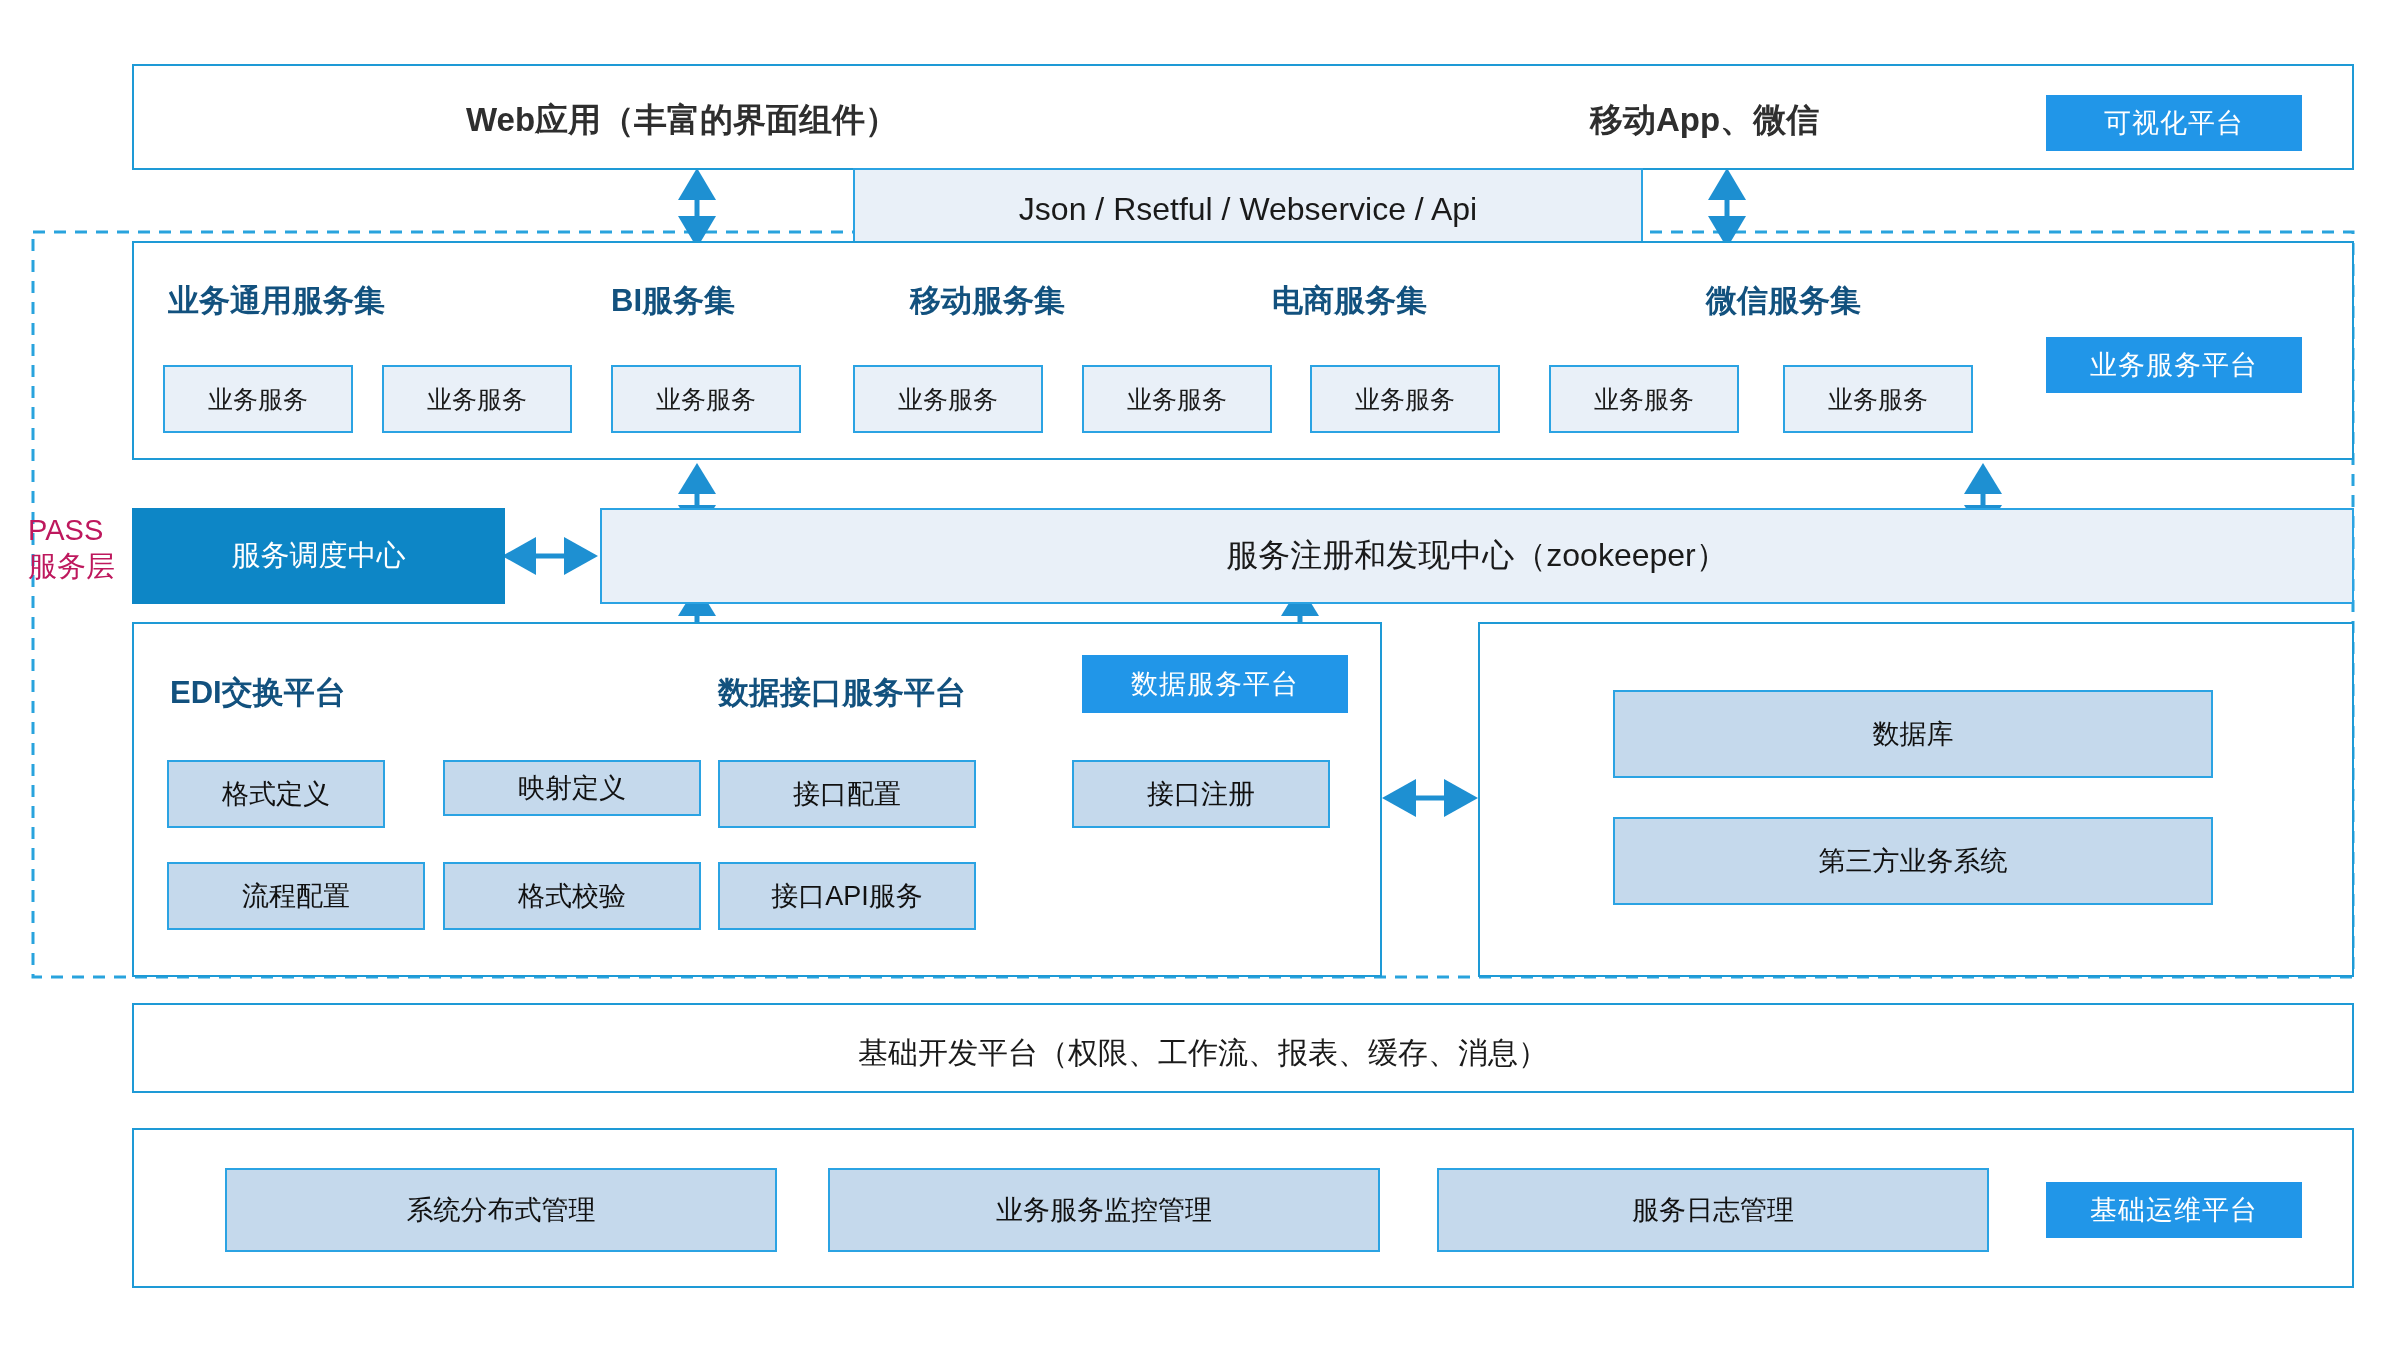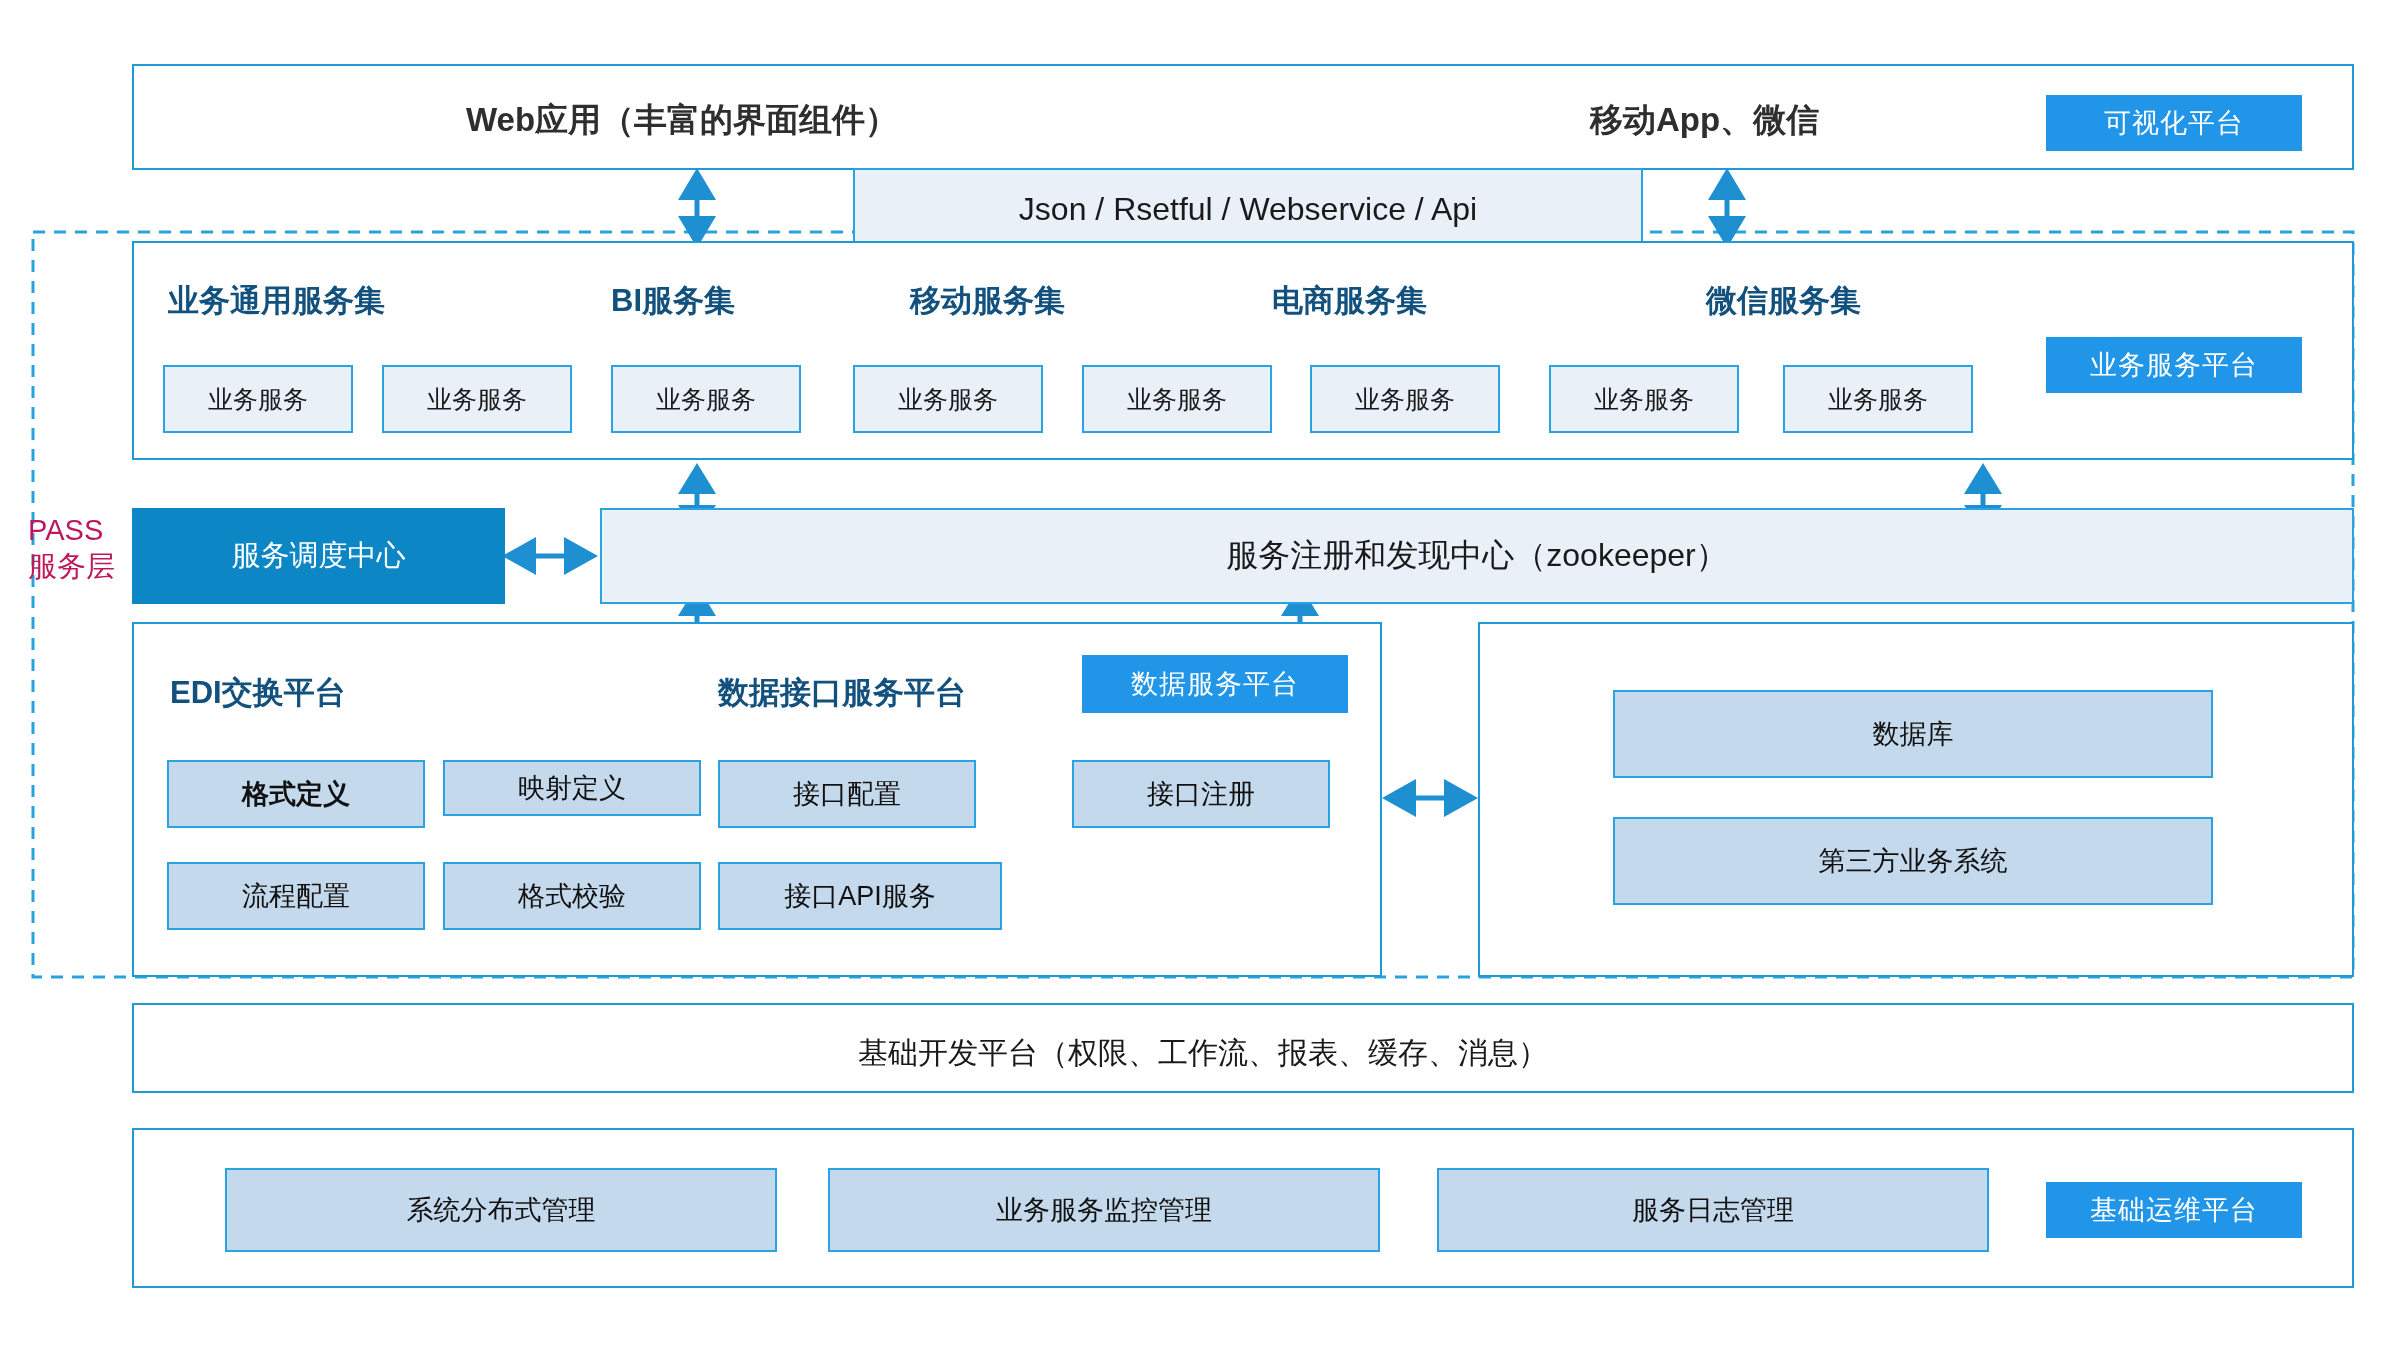--- a/index.html
+++ b/index.html
@@ -174,28 +174,28 @@
 
   <div class="solidbox" style="left:132px; top:508px; width:373px; height:96px;">服务调度中心</div>
   <div class="lightbox" style="left:600px; top:508px; width:1754px; height:96px; font-size:32px;">服务注册和发现中心（zookeeper）</div>
 
   <div class="panel" style="left:132px; top:622px; width:1250px; height:355px;"></div>
 
   <div class="hdr" style="left:170px; top:672px;">EDI交换平台</div>
   <div class="hdr" style="left:718px; top:672px;">数据接口服务平台</div>
   <div class="badge" style="left:1082px; top:655px; width:266px; height:58px;">数据服务平台</div>
 
-  <div class="greybox" style="left:167px; top:760px; width:258px; height:68px;font-weight:bold;">格式定义</div>
+  <div class="greybox" style="left:167px; top:760px; width:218px; height:68px;">格式定义</div>
   <div class="greybox" style="left:443px; top:760px; width:258px; height:56px;">映射定义</div>
   <div class="greybox" style="left:718px; top:760px; width:258px; height:68px;">接口配置</div>
   <div class="greybox" style="left:1028px; top:760px; width:258px; height:68px;margin-left:44px;">接口注册</div>
 
   <div class="greybox" style="left:167px; top:862px; width:258px; height:68px;">流程配置</div>
   <div class="greybox" style="left:443px; top:862px; width:258px; height:68px;">格式校验</div>
-  <div class="greybox" style="left:718px; top:862px; width:284px; height:68px;">接口API服务</div>
+  <div class="greybox" style="left:718px; top:862px; width:258px; height:68px;">接口API服务</div>
 
   <div class="panel" style="left:1478px; top:622px; width:876px; height:355px;"></div>
   <div class="greybox" style="left:1613px; top:690px; width:600px; height:88px;">数据库</div>
   <div class="greybox" style="left:1613px; top:817px; width:600px; height:88px;">第三方业务系统</div>
 
   <div class="panel" style="left:132px; top:1003px; width:2222px; height:90px;"></div>
   <div class="plaintxt" style="left:858px; top:1033px;">基础开发平台（权限、工作流、报表、缓存、消息）</div>
 
   <div class="panel" style="left:132px; top:1128px; width:2222px; height:160px;"></div>
   <div class="greybox" style="left:225px; top:1168px; width:552px; height:84px;">系统分布式管理</div>

